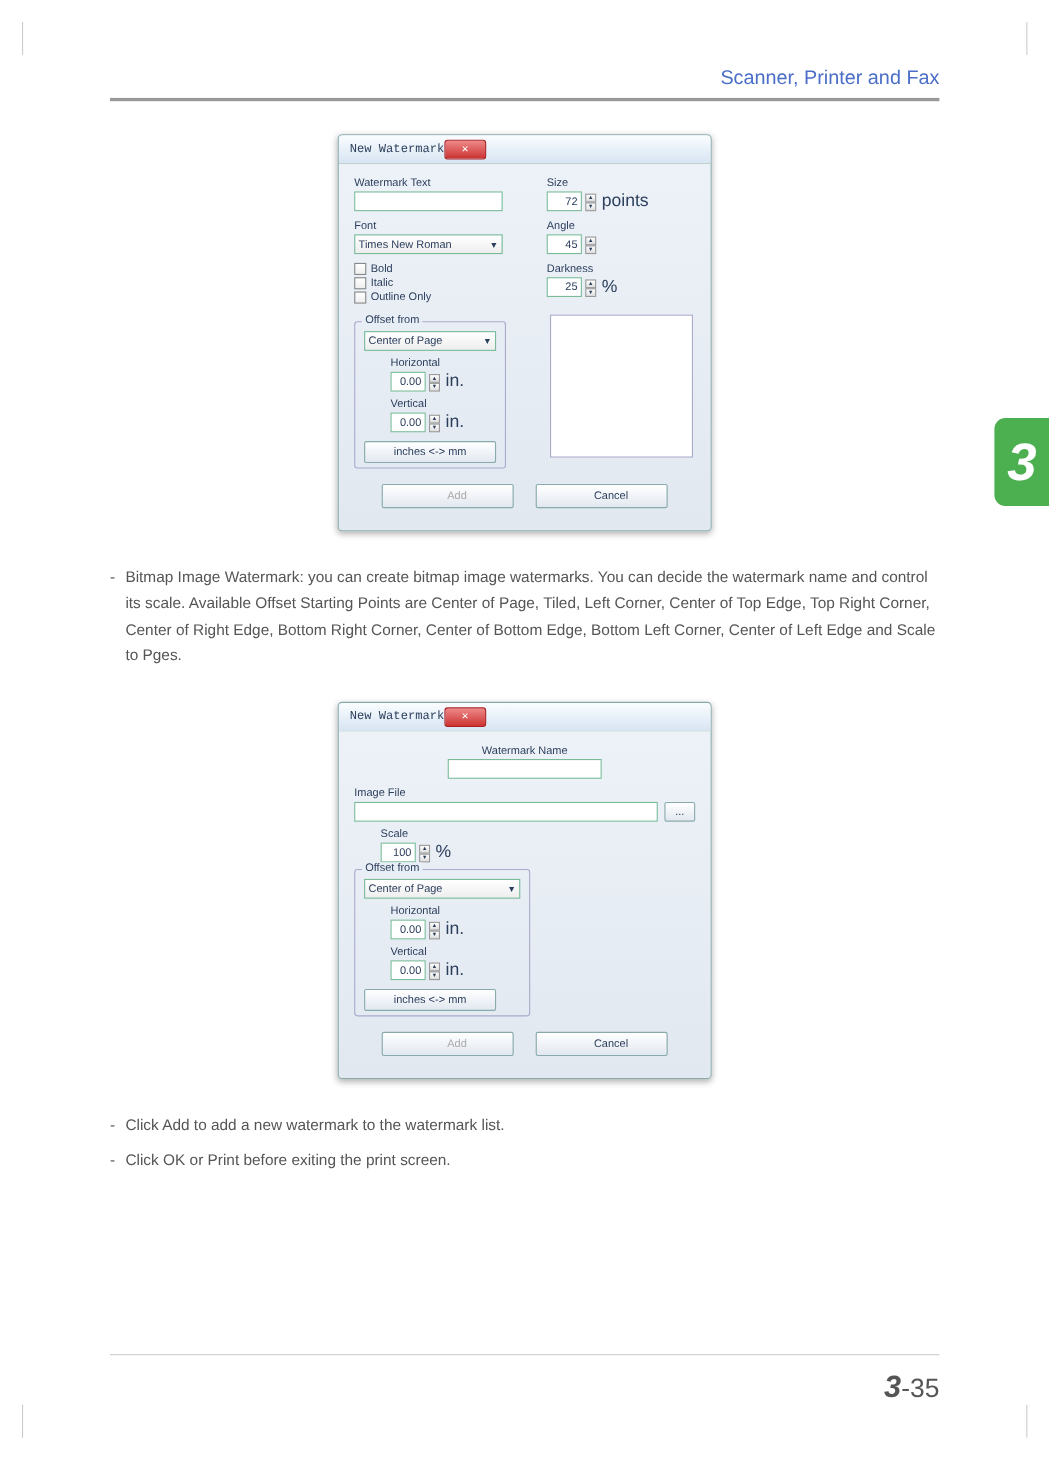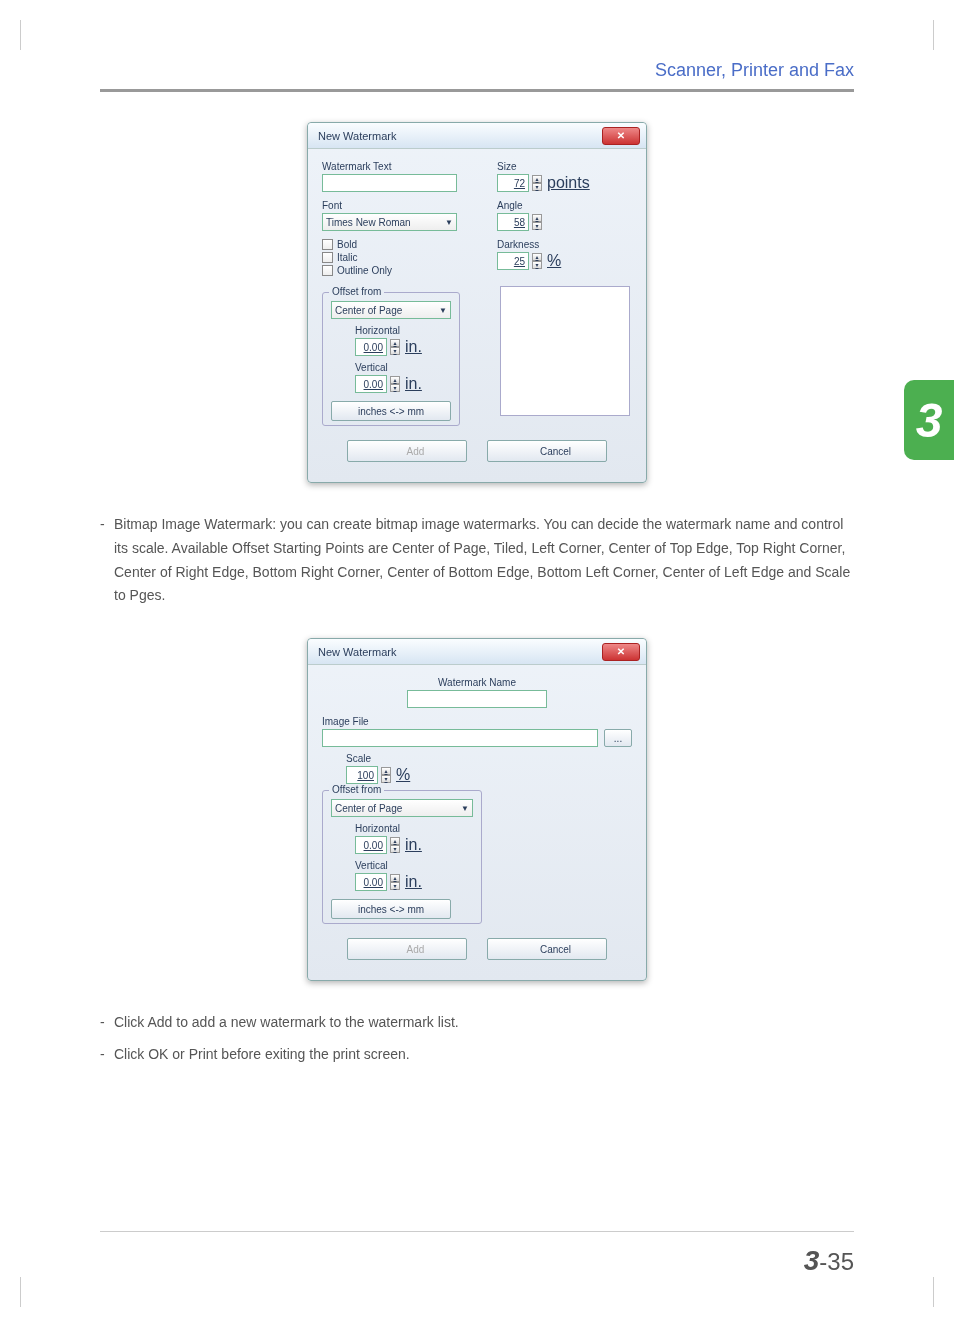--- a/index.html
+++ b/index.html
@@ -3,31 +3,31 @@
 <meta charset="utf-8">
 <style>
 * { margin: 0; padding: 0; box-sizing: border-box; }
 body { font-family: Arial, sans-serif; background: #fff; width: 954px; height: 1327px; position: relative; color: #4a4a4a; }
 .page { padding: 60px 100px 40px 100px; position: relative; }
 .header-text { text-align: right; font-size: 18px; color: #4a6dc7; margin-bottom: 8px; }
 .header-line { border-top: 3px solid #999; margin-bottom: 30px; }
 .chapter-tab { position: absolute; right: 0; top: 380px; width: 50px; height: 80px; background: #4caf50; border-radius: 10px 0 0 10px; display: flex; align-items: center; justify-content: center; }
 .chapter-tab span { font-size: 48px; font-weight: bold; color: #fff; font-style: italic; }
 .dialog { width: 340px; margin: 0 auto 30px auto; background: linear-gradient(#eef3f9,#e2e8f0); border: 1px solid #8aa; border-radius: 4px; box-shadow: 0 2px 6px rgba(0,0,0,0.3); padding-bottom: 14px; }
-.dialog-title-bar { display: flex; align-items: center; justify-content: space-between; background: linear-gradient(#fafdff,#d7e5f3); border-bottom: 1px solid #bcc; padding: 4px 6px 4px 10px; border-radius: 4px 4px 0 0; height: 26px; }
+.dialog-title-bar { display: flex; align-items: center; justify-content: flex-start; background: linear-gradient(#fafdff,#d7e5f3); border-bottom: 1px solid #bcc; padding: 4px 6px 4px 10px; border-radius: 4px 4px 0 0; height: 26px; font-family: Liberation Mono, monospace; }
 .dialog-title { font-size: 11px; color: #2b3e5c; }
 .close-btn { width: 38px; height: 18px; background: linear-gradient(#e88,#c33); border: 1px solid #a22; border-radius: 3px; display: flex; align-items: center; justify-content: center; color: #fff; font-size: 10px; font-weight: bold; }
 .dialog-body { padding: 12px 14px 6px 14px; font-size: 10px; color: #2b3e5c; }
 .row { display: flex; gap: 40px; margin-bottom: 8px; }
 .col { flex: 1; }
 .field-label { display: block; margin-bottom: 2px; font-size: 10px; }
 .text-input { width: 100%; height: 18px; border: 1px solid #7b9; background: #fff; font-size: 10px; padding: 0 3px; }
 .select { width: 100%; height: 18px; border: 1px solid #7b9; background: linear-gradient(#fff,#eee); font-size: 10px; padding: 0 3px; display: flex; align-items: center; justify-content: space-between; }
 .sel-arrow { font-size: 8px; }
-.spinner { display: flex; align-items: center; gap: 3px; text-decoration: underline; }
+.spinner { display: flex; align-items: flex-end; gap: 3px; }
 .spinner-box { width: 32px; height: 18px; border: 1px solid #7b9; background: #fff; font-size: 10px; text-align: right; padding: 0 3px; display: flex; align-items: center; justify-content: flex-end; }
 .spinner-ctl { display: flex; flex-direction: column; gap: 0; }
 .spinner-ctl span { width: 10px; height: 8px; border: 1px solid #999; background: linear-gradient(#fff,#ddd); font-size: 6px; line-height: 6px; text-align: center; }
 .spinner-unit { font-size: 16px; margin-left: 2px; }
 .checkbox-row { display: flex; align-items: center; gap: 4px; margin-bottom: 2px; }
 .cb { width: 11px; height: 11px; border: 1px solid #888; background: linear-gradient(#fff,#eee); }
 .fieldset { border: 1px solid #aac; border-radius: 3px; padding: 4px 8px 4px 8px; margin-top: 6px; position: relative; }
 .fieldset-label { position: absolute; top: -7px; left: 6px; background: #e8eef5; padding: 0 3px; font-size: 10px; }
 .indent-block { margin-left: 24px; margin-top: 6px; }
 .btn-wide { width: 120px; height: 20px; border: 1px solid #8aa; background: linear-gradient(#fff,#e2e8f0); font-size: 10px; display: flex; align-items: center; justify-content: center; margin-top: 8px; border-radius: 2px; }
@@ -98,21 +98,21 @@
         <div class="col">
           <span class="field-label">Font</span>
           <div class="select">
             <span>Times New Roman</span>
             <span class="sel-arrow">▼</span>
           </div>
         </div>
         <div class="col">
           <span class="field-label">Angle</span>
           <div class="spinner">
-            <div class="spinner-box">58</div>
+            <div class="spinner-box">45</div>
             <div class="spinner-ctl">
                 <span>▴</span>
                 <span>▾</span>
               </div>
           </div>
         </div>
       </div>
       <div class="row">
         <div class="col">
           <div class="checkbox-row">

